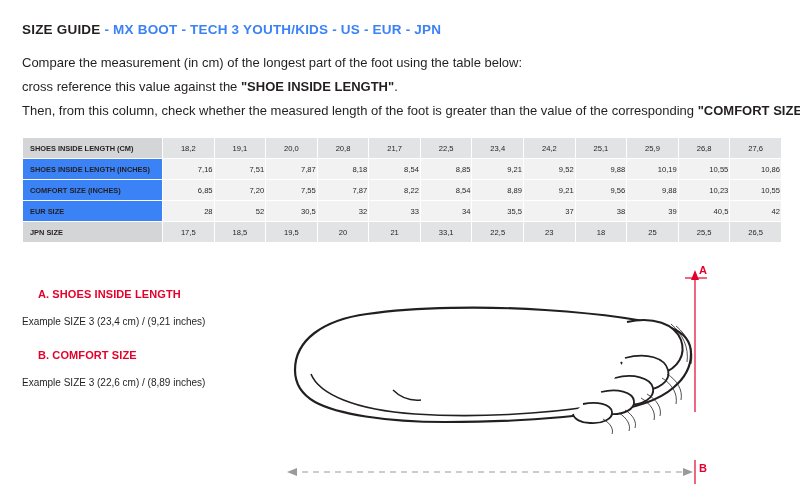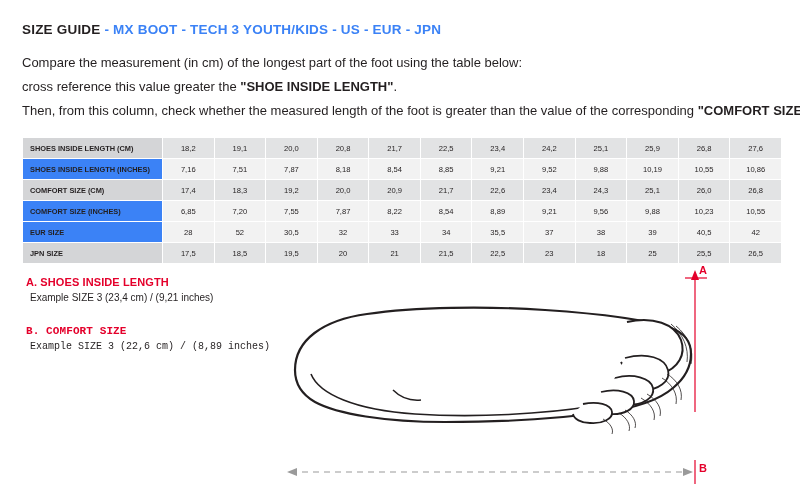--- a/index.html
+++ b/index.html
@@ -56,43 +56,43 @@
     color: #231f20;
   }
   table.size-table td.rowhead {
     text-align: left;
     padding-left: 7px;
     font-weight: bold;
     font-size: 7.4px;
     width: 140px;
   }
   tr.shade td { background: #e2e3e4; margin-left: 27px; }
-  tr.plain td { background: #f2f2f2; }
+  tr.plain td { background: #f2f2f2; text-align: right; }
   tr.shade td.rowhead { background: #d4d5d7; }
   tr.plain td.rowhead { background: #3b82f6; }
   
   .legend {
     position: absolute;
     left: 22px;
     top: 272px;
     width: 260px;
   }
   .legend h3 {
-    margin: 4px;
+    margin: 16px;
     font-size: 11px;
     font-weight: bold;
     color: #e4002b;
     letter-spacing: 0.1px;
   }
   .legend p {
-    margin: 3px 0 0 8px;
+    margin: 3px 0 0 0;
     font-size: 10px;
     color: #231f20;
   }
-  .legend .block2 { margin-top: 22px; font-family: Liberation Mono, monospace; }
+  .legend .block2 { margin-top: 22px; }
   
   .diagram {
     position: absolute;
     left: 275px;
     top: 262px;
     width: 510px;
     height: 230px;
   }
   .diagram svg { display: block; }
   .lbl {
@@ -106,21 +106,21 @@
 </style>
 </head>
 <body>
 
 <div class="page">
 
   <h1 class="title"><span>SIZE GUIDE</span><span class="accent"> - MX BOOT - TECH 3 YOUTH/KIDS - US - EUR - JPN</span></h1>
 
   <div class="intro">
     <div><span>Compare the measurement (in cm) of the longest part of the foot using the table below:</span></div>
-    <div><span>cross reference this value greater the </span><b>"SHOE INSIDE LENGTH"</b><span>.</span></div>
+    <div><span>cross reference this value against the </span><b>"SHOE INSIDE LENGTH"</b><span>.</span></div>
     <div><span>Then, from this column, check whether the measured length of the foot is greater than the value of the corresponding </span><b>"COMFORT SIZE"</b><span>.</span></div>
   </div>
 
   <table class="size-table">
     <tbody id="table-body">
         <tr class="shade">
           <td class="rowhead">SHOES INSIDE LENGTH (CM)</td>
           <td>18,2</td>
           <td>19,1</td>
           <td>20,0</td>
@@ -142,35 +142,20 @@
           <td>8,18</td>
           <td>8,54</td>
           <td>8,85</td>
           <td>9,21</td>
           <td>9,52</td>
           <td>9,88</td>
           <td>10,19</td>
           <td>10,55</td>
           <td>10,86</td>
         </tr>
-        <tr class="shade">
-          <td class="rowhead">COMFORT SIZE (CM)</td>
-          <td>17,4</td>
-          <td>18,3</td>
-          <td>19,2</td>
-          <td>20,0</td>
-          <td>20,9</td>
-          <td>21,7</td>
-          <td>22,6</td>
-          <td>23,4</td>
-          <td>24,3</td>
-          <td>25,1</td>
-          <td>26,0</td>
-          <td>26,8</td>
-        </tr>
         <tr class="plain">
           <td class="rowhead">COMFORT SIZE (INCHES)</td>
           <td>6,85</td>
           <td>7,20</td>
           <td>7,55</td>
           <td>7,87</td>
           <td>8,22</td>
           <td>8,54</td>
           <td>8,89</td>
           <td>9,21</td>
@@ -194,21 +179,21 @@
           <td>40,5</td>
           <td>42</td>
         </tr>
         <tr class="shade">
           <td class="rowhead">JPN SIZE</td>
           <td>17,5</td>
           <td>18,5</td>
           <td>19,5</td>
           <td>20</td>
           <td>21</td>
-          <td>21,5</td>
+          <td>33,1</td>
           <td>22,5</td>
           <td>23</td>
           <td>18</td>
           <td>25</td>
           <td>25,5</td>
           <td>26,5</td>
         </tr>
       </tbody>
   </table>
 

